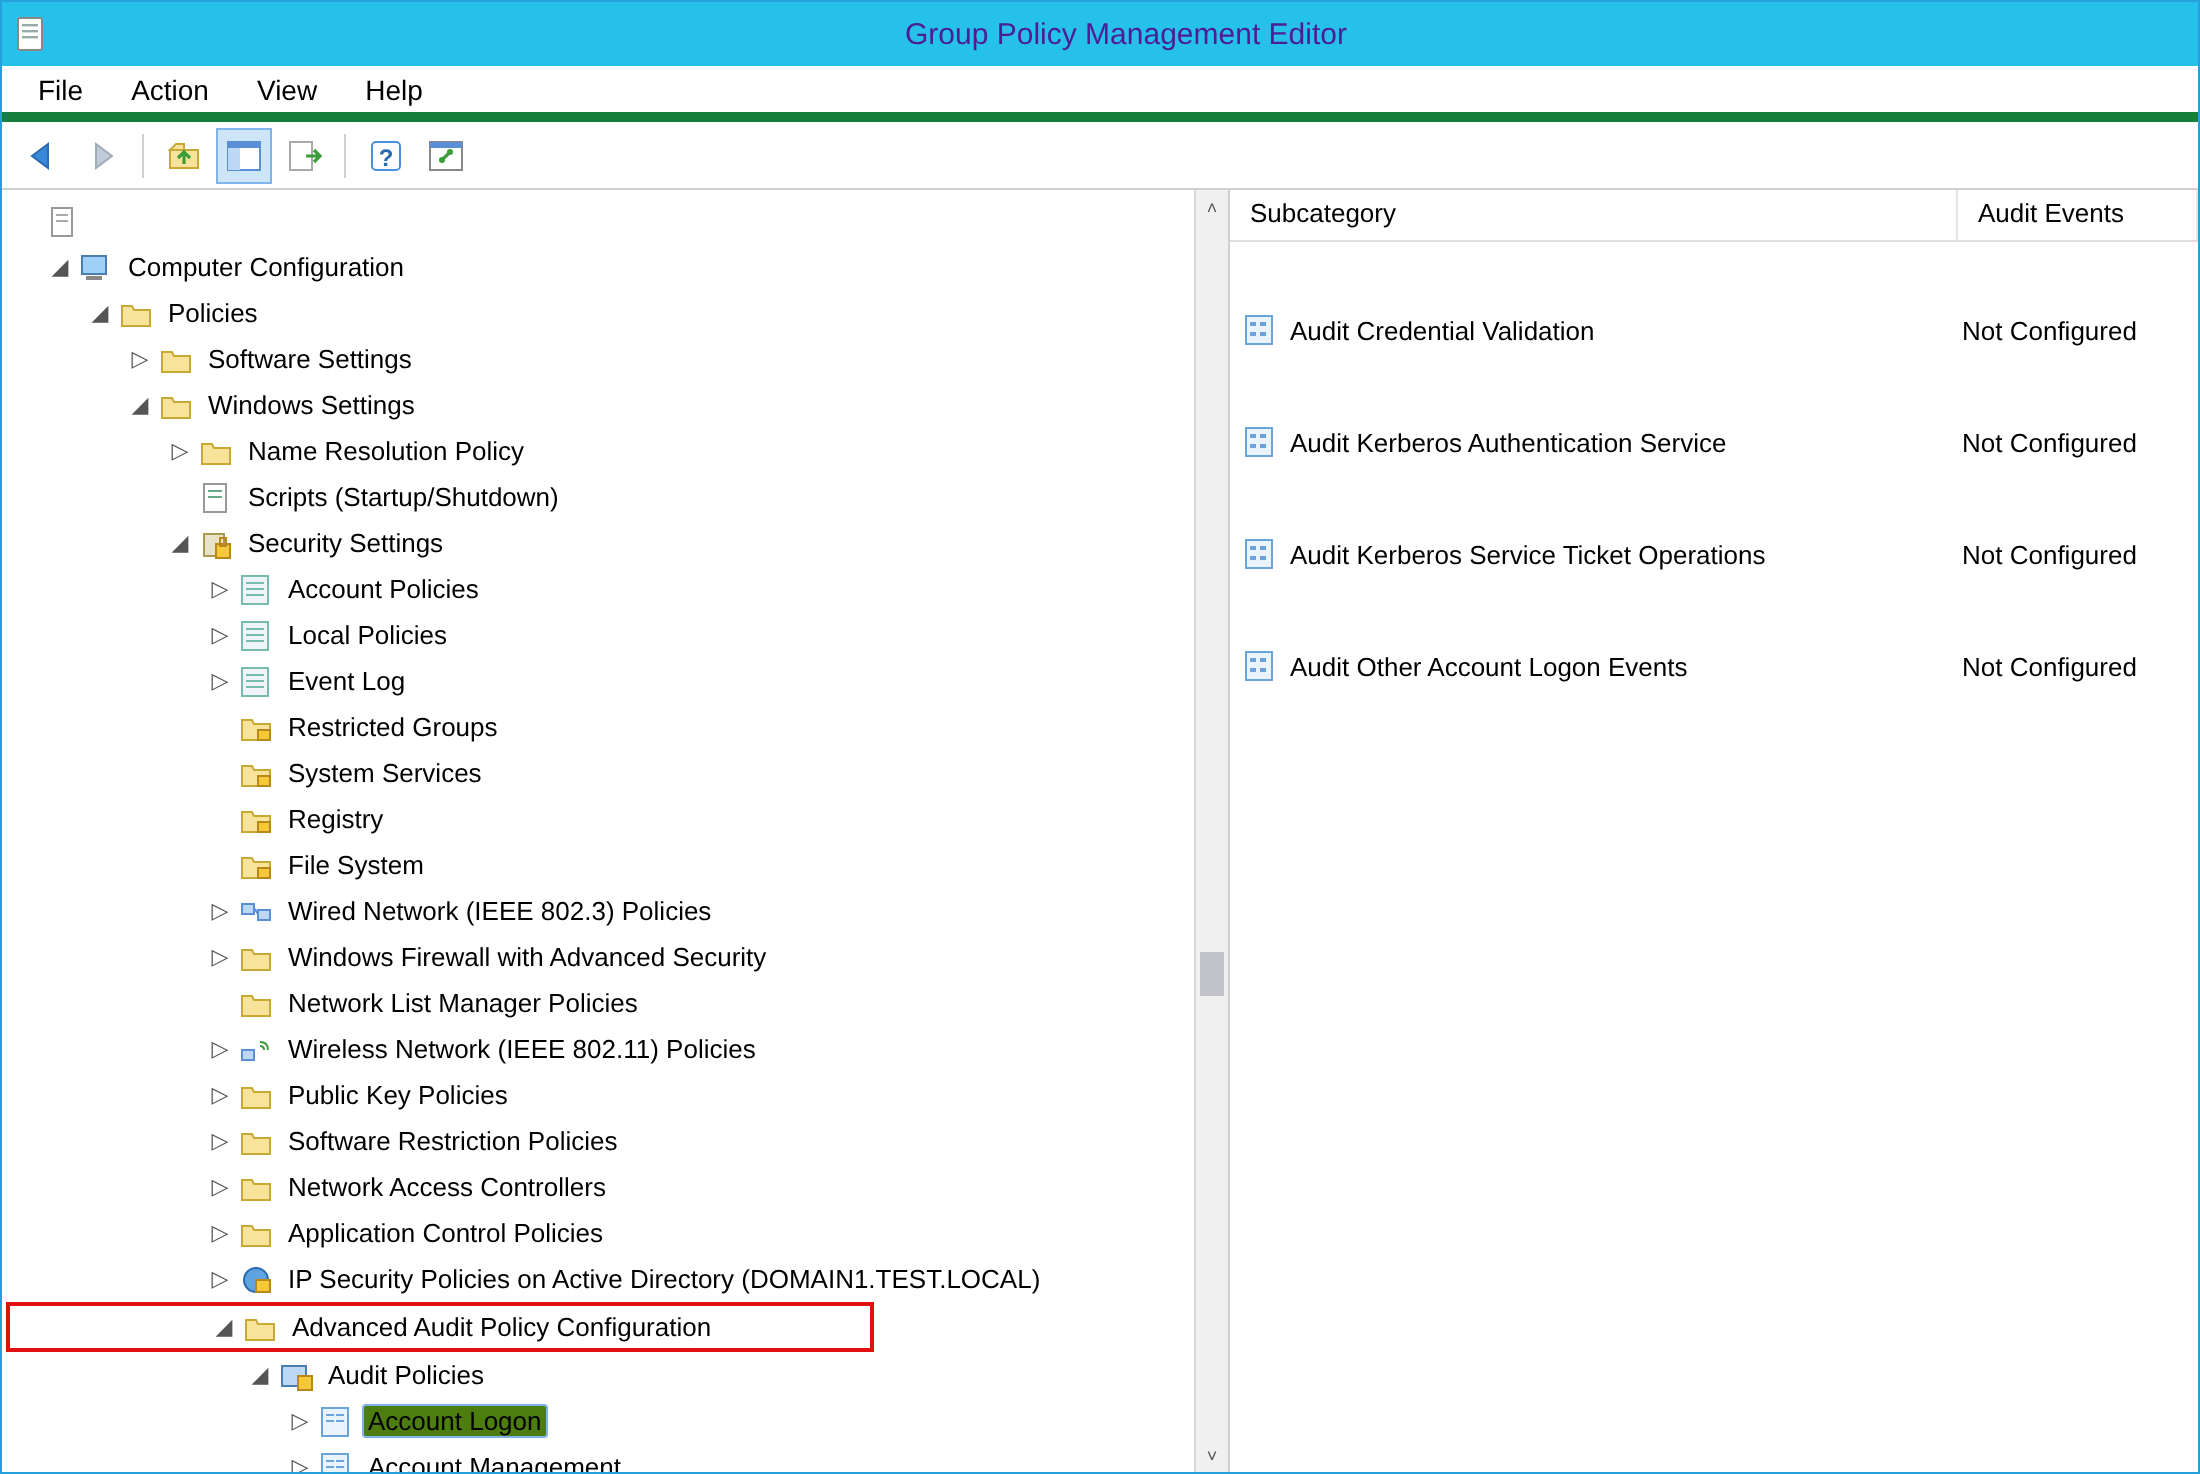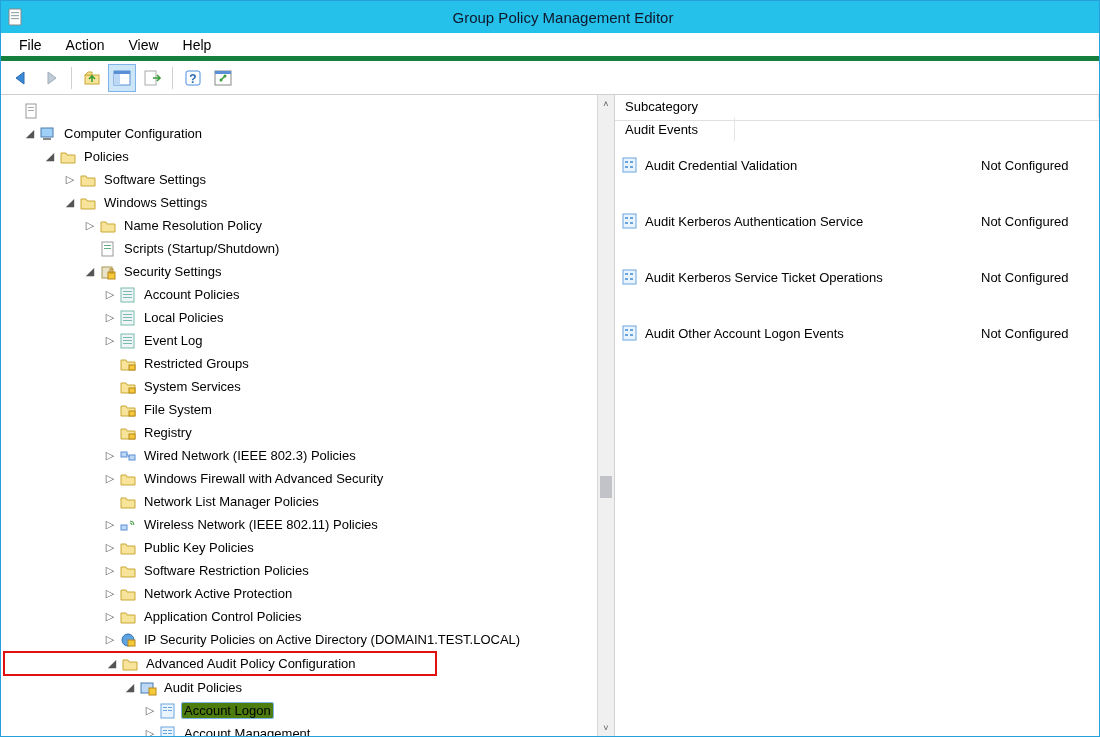--- a/index.html
+++ b/index.html
@@ -1,21 +1,21 @@
 <!DOCTYPE html>
 <html><head>
 <meta charset="utf-8">
 <style>
   * { box-sizing: border-box; margin: 0; padding: 0; }
   body { font-family: "Segoe UI", Tahoma, sans-serif; font-size: 13px; color: #000; background: #fff; width: 1100px; height: 737px; overflow: hidden; border: 1px solid #25a0da; display: flex; flex-direction: column; }
   
   
   .titlebar { background: #25c1ea; height: 32px; display: flex; align-items: center; padding: 0 6px; position: relative; }
   .titlebar .title-icon { width: 18px; height: 18px; margin-right: 8px; }
-  .titlebar-title { flex: 1; text-align: center; font-size: 15px; color: #0f172a; }
+  .titlebar-title { flex: 1; text-align: center; font-size: 15px; color: #4c1d95; }
   
   
   .menubar { height: 28px; background: #fff; border-bottom: 5px solid #15803d; display: flex; align-items: center; padding: 0 8px; gap: 4px; }
   .menubar-item { padding: 4px 10px; cursor: default; font-size: 14px; }
   
   
   .toolbar { height: 34px; background: #fff; border-bottom: 1px solid #d0d0d0; display: flex; align-items: center; padding: 0 6px; gap: 2px; }
   .toolbar-btn { width: 28px; height: 28px; display: flex; align-items: center; justify-content: center; border: 1px solid transparent; cursor: default; }
   .toolbar-btn.active { border: 1px solid #7eb4ea; background: #cde6f7; }
   .toolbar-sep { width: 1px; height: 22px; background: #d0d0d0; margin: 0 4px; }
@@ -42,21 +42,21 @@
   .indent-6 { padding-left: 120px; }
   .indent-7 { padding-left: 140px; }
   
   
   .vscroll { width: 17px; background: #f0f0f0; border-left: 1px solid #d8d8d8; display: flex; flex-direction: column; }
   .vscroll-btn { height: 17px; background: #f0f0f0; display: flex; align-items: center; justify-content: center; font-size: 9px; color: #555; }
   .vscroll-track { flex: 1; position: relative; }
   .vscroll-thumb { position: absolute; left: 2px; right: 2px; top: 60%; height: 22px; background: #c2c3c9; }
   
   
-  .list-header { display: flex; height: 26px; background: #fff; border-bottom: 1px solid #e0e0e0; flex-direction: column; }
+  .list-header { display: flex; height: 26px; background: #fff; border-bottom: 1px solid #e0e0e0; }
   .list-header-col { padding: 4px 10px; font-size: 13px; border-right: 1px solid #e5e5e5; }
   .col-sub { flex: 1; }
   .col-aud { width: 120px; }
   .list-body { flex: 1; overflow: auto; }
   .list-row { display: flex; height: 24px; align-items: center; padding: 0 6px; margin-top: 32px; }
   .list-row .row-icon { width: 18px; height: 18px; margin-right: 6px; flex-shrink: 0; }
   .list-row .cell-sub { flex: 1; }
   .list-row .cell-aud { width: 112px; }
   
   
@@ -287,32 +287,32 @@
       </div>
 
       <div class="tree-row indent-5">
         <span class="expander none">▷</span>
         <span class="node-icon">
             <svg width="18" height="18">
               <path d="M2 5h5l1 2h8v8H2z" fill="#f7e39a" stroke="#c9a935"></path>
               <rect x="10" y="10" width="6" height="5" fill="#f5c93a" stroke="#b8881a"></rect>
             </svg>
           </span>
+        <span class="label">Registry</span>
+      </div>
+
+      <div class="tree-row indent-5">
+        <span class="expander none">▷</span>
+        <span class="node-icon">
+            <svg width="18" height="18">
+              <path d="M2 5h5l1 2h8v8H2z" fill="#f7e39a" stroke="#c9a935"></path>
+              <rect x="10" y="10" width="6" height="5" fill="#f5c93a" stroke="#b8881a"></rect>
+            </svg>
+          </span>
         <span class="label">File System</span>
-      </div>
-
-      <div class="tree-row indent-5">
-        <span class="expander none">▷</span>
-        <span class="node-icon">
-            <svg width="18" height="18">
-              <path d="M2 5h5l1 2h8v8H2z" fill="#f7e39a" stroke="#c9a935"></path>
-              <rect x="10" y="10" width="6" height="5" fill="#f5c93a" stroke="#b8881a"></rect>
-            </svg>
-          </span>
-        <span class="label">Registry</span>
       </div>
 
       <div class="tree-row indent-5">
         <span class="expander">▷</span>
         <span class="node-icon">
             <svg width="18" height="18">
               <rect x="2" y="5" width="6" height="5" fill="#bcd8f5" stroke="#5a8fd6"></rect>
               <rect x="10" y="8" width="6" height="5" fill="#bcd8f5" stroke="#5a8fd6"></rect>
               <line x1="8" y1="7" x2="10" y2="10" stroke="#5a8fd6"></line>
             </svg>
@@ -371,21 +371,21 @@
         <span class="label">Software Restriction Policies</span>
       </div>
 
       <div class="tree-row indent-5">
         <span class="expander">▷</span>
         <span class="node-icon">
             <svg width="18" height="18">
               <path d="M2 5h5l1 2h8v8H2z" fill="#f7e39a" stroke="#c9a935"></path>
             </svg>
           </span>
-        <span class="label">Network Active Protection</span>
+        <span class="label">Network Access Controllers</span>
       </div>
 
       <div class="tree-row indent-5">
         <span class="expander">▷</span>
         <span class="node-icon">
             <svg width="18" height="18">
               <path d="M2 5h5l1 2h8v8H2z" fill="#f7e39a" stroke="#c9a935"></path>
             </svg>
           </span>
         <span class="label">Application Control Policies</span>

